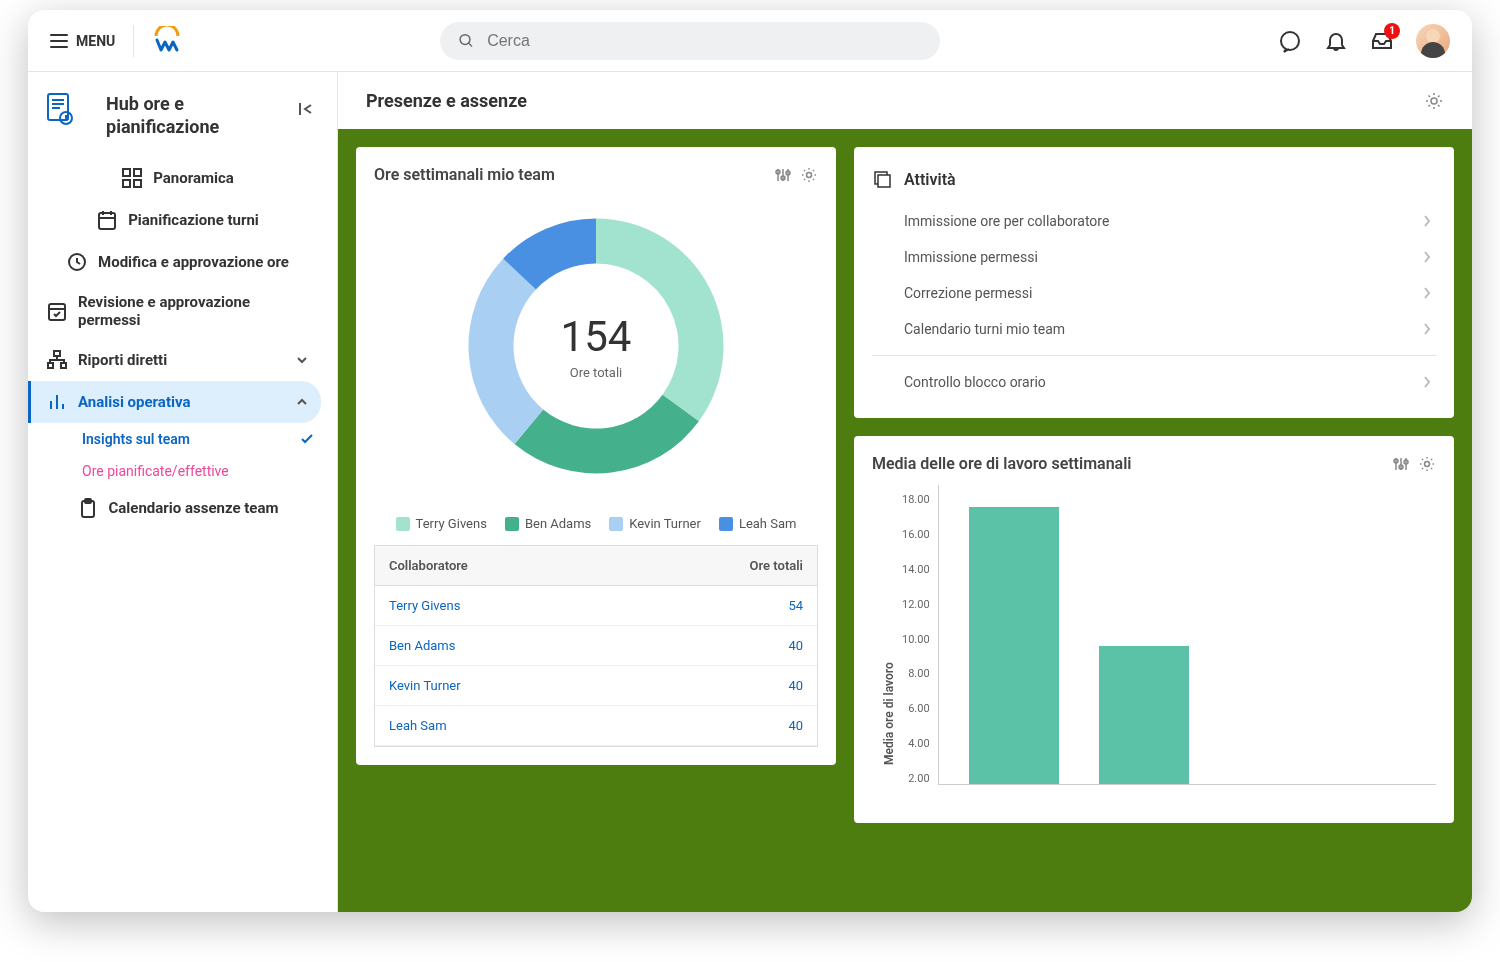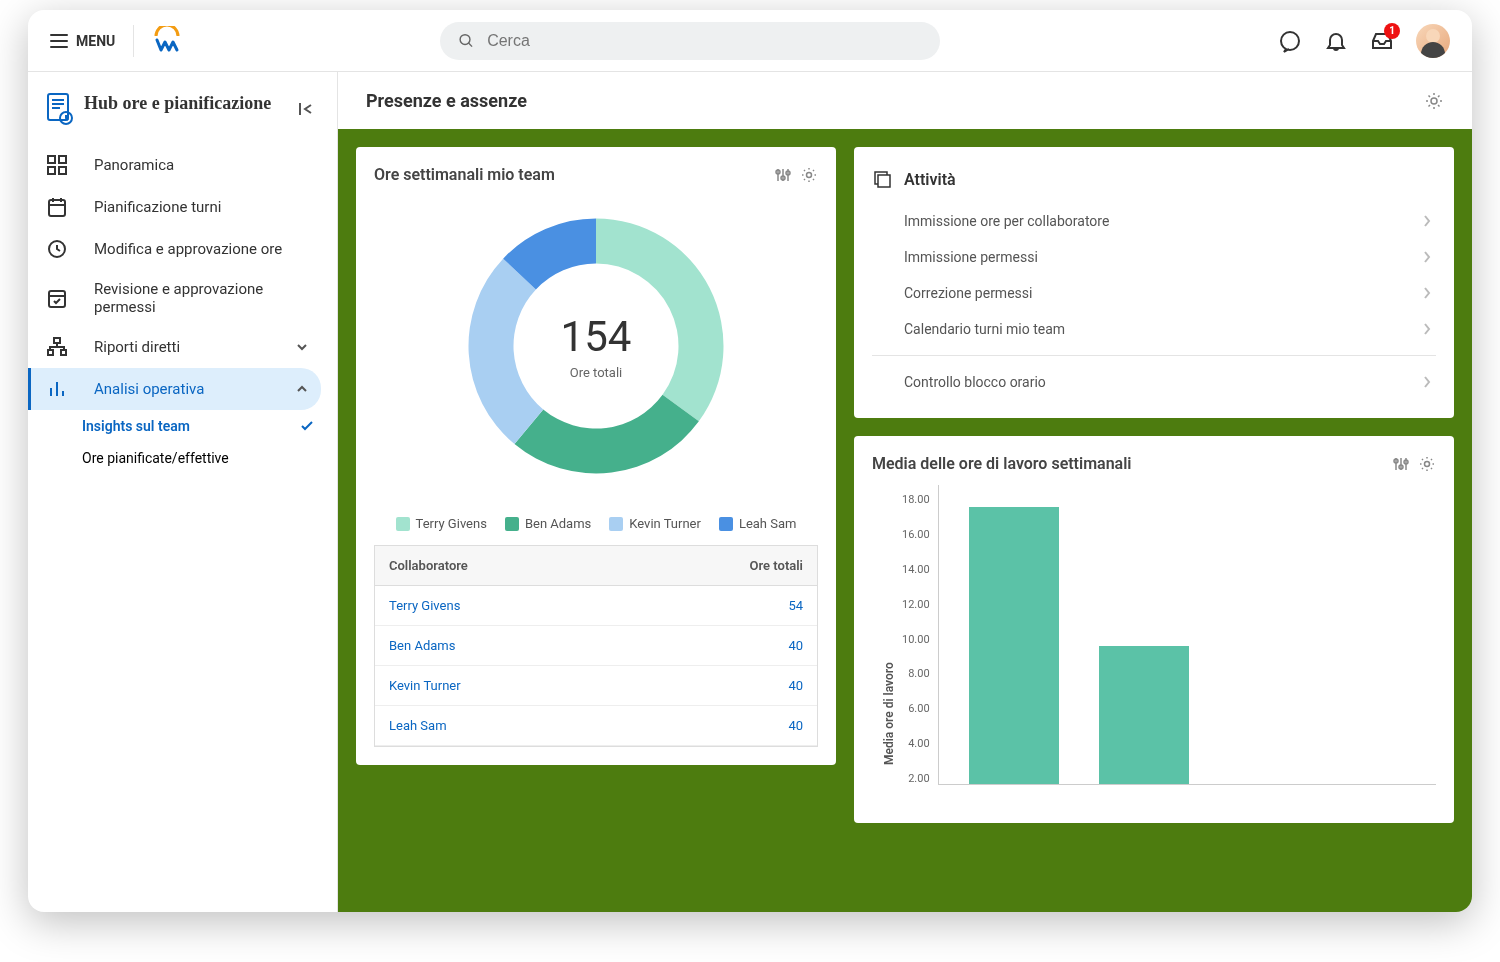--- a/index.html
+++ b/index.html
@@ -23,29 +23,29 @@
 .badge { position: absolute; top: -6px; right: -6px; background: #e11; color: #fff; font-size: 10px; font-weight: 700; border-radius: 50%; width: 16px; height: 16px; display: flex; align-items: center; justify-content: center; }
 .avatar { width: 34px; height: 34px; border-radius: 50%; background: linear-gradient(135deg, #f8d7b9, #e8a87c); position: relative; overflow: hidden; }
 .avatar::after { content: ''; position: absolute; bottom: -4px; left: 50%; transform: translateX(-50%); width: 24px; height: 20px; background: #444; border-radius: 12px 12px 0 0; }
 .avatar::before { content: ''; position: absolute; top: 5px; left: 50%; transform: translateX(-50%); width: 14px; height: 14px; background: #f8d7b9; border-radius: 50%; }
 
 
 .body { display: flex; height: calc(100% - 62px); }
 
 
 .sidebar { width: 310px; border-right: 1px solid #e4e4e4; padding: 20px 10px 20px 0; }
-.sidebar-header { display: flex; align-items: flex-start; padding: 0 12px 18px 18px; gap: 10px; font-family: Liberation Serif, serif; }
+.sidebar-header { display: flex; align-items: flex-start; padding: 0 12px 18px 18px; gap: 32px; }
 .sidebar-header-icon { width: 28px; height: 34px; flex-shrink: 0; }
 .sidebar-title { font-size: 18px; font-weight: 700; color: #333; line-height: 1.3; flex: 1; }
 .collapse-icon { width: 18px; color: #555; cursor: pointer; margin-top: 8px; }
-.nav-item { display: flex; align-items: center; gap: 26px; padding: 10px 12px 10px 18px; font-size: 15px; font-weight: 400; color: #333; cursor: pointer; border-radius: 0 20px 20px 0; margin-right: 6px; }
+.nav-item { display: flex; align-items: center; gap: 10px; padding: 10px 12px 10px 18px; font-size: 15px; font-weight: 700; color: #333; cursor: pointer; border-radius: 0 20px 20px 0; margin-right: 6px; justify-content: center; }
 .nav-item .nav-icon { width: 22px; height: 22px; flex-shrink: 0; }
 .nav-item .chevron { margin-left: auto; width: 14px; color: #555; }
 .nav-item.active { background: #ddeefc; color: #0a66c2; border-left: 3px solid #0a66c2; padding-left: 15px; }
-.nav-sub { padding: 8px 12px 8px 54px; font-size: 14px; color: #000000; cursor: pointer; display: flex; align-items: center; }
+.nav-sub { padding: 8px 12px 8px 54px; font-size: 14px; color: #ec4899; cursor: pointer; display: flex; align-items: center; }
 .nav-sub.active { color: #0a66c2; font-weight: 600; }
 .nav-sub .check { margin-left: auto; color: #0a66c2; width: 16px; }
 
 
 .main { flex: 1; background: #4d7c0f; overflow: hidden; display: flex; flex-direction: column; }
 .main-header { background: #fff; padding: 18px 28px; display: flex; align-items: center; }
 .main-title { font-size: 18px; font-weight: 700; }
 .gear-right { margin-left: auto; width: 20px; color: #888; cursor: pointer; }
 .content { padding: 18px; display: flex; gap: 18px; flex: 1; overflow: hidden; }
 .col-left { flex: 0 0 480px; display: flex; flex-direction: column; gap: 18px; }
@@ -229,20 +229,27 @@
       <div class="nav-sub active">
         <span>Insights sul team</span>
         <svg class="check" viewBox="0 0 16 16" fill="none" stroke="currentColor" stroke-width="2">
               <path d="M3 8 L6 11 L13 4"></path>
             </svg>
       </div>
       <div class="nav-sub">
         <span>Ore pianificate/effettive</span>
       </div>
 
+      <div class="nav-item">
+        <svg class="nav-icon" viewBox="0 0 22 22" fill="none" stroke="#333" stroke-width="2">
+              <rect x="5" y="4" width="12" height="16" rx="2"></rect>
+              <rect x="8" y="2" width="6" height="4" rx="1"></rect>
+            </svg>
+        <span>Calendario assenze team</span>
+      </div>
     </div>
 
     <div class="main">
       <div class="main-header">
         <div class="main-title">Presenze e assenze</div>
         <svg class="gear-right" viewBox="0 0 20 20" fill="none" stroke="currentColor" stroke-width="1.5">
               <circle cx="10" cy="10" r="3"></circle>
               <path d="M10 2 V4 M10 16 V18 M2 10 H4 M16 10 H18 M4.5 4.5 L6 6 M14 14 L15.5 15.5 M4.5 15.5 L6 14 M14 6 L15.5 4.5"></path>
             </svg>
       </div>

